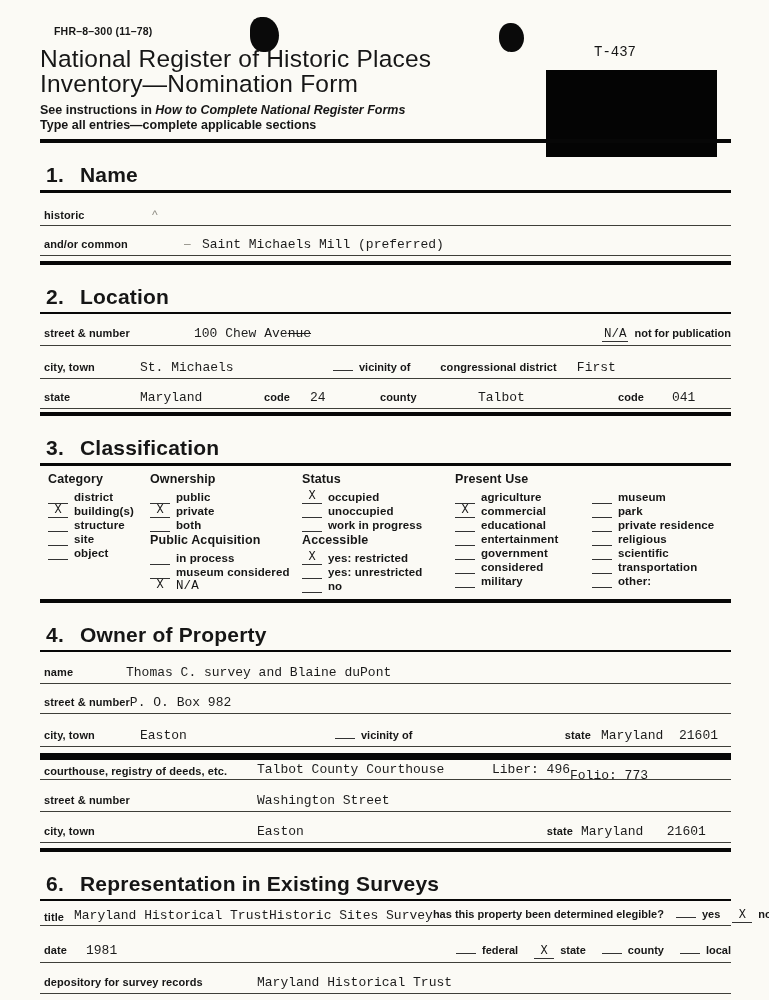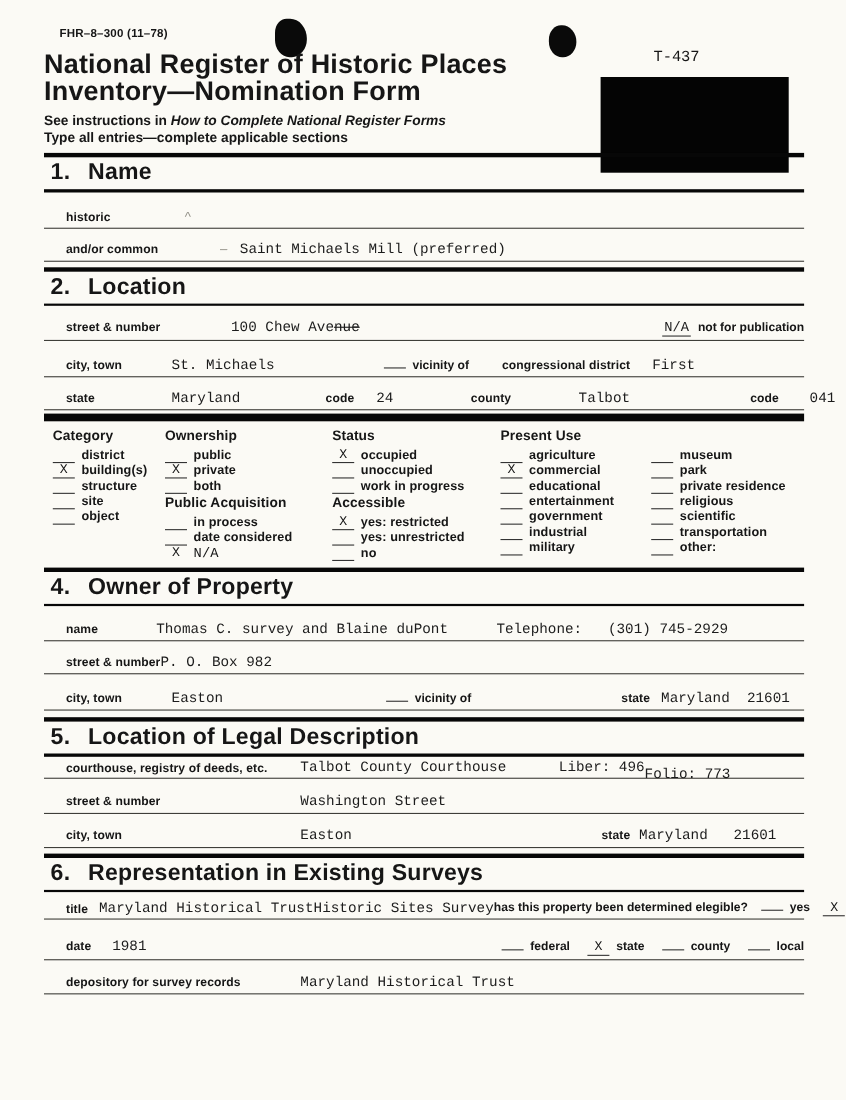--- a/index.html
+++ b/index.html
@@ -14,34 +14,34 @@
   
   .punch{position:absolute;background:#0a0a0a;border-radius:46% 54% 50% 50%;}
   .punch1{left:250px;top:17px;width:29px;height:35px;border-radius:40% 58% 52% 50%;}
   .punch2{left:499px;top:23px;width:25px;height:29px;}
   .redaction{position:absolute;left:546px;top:70px;width:171px;height:87px;background:#040404;}
   .ctrlnum{position:absolute;left:594px;top:44px;font-family:"Liberation Mono","DejaVu Sans Mono",monospace;font-size:14px;}
 
   
   .formno{margin:25px 0 0 14px;font-size:10.5px;font-weight:bold;letter-spacing:.2px;}
   .agency{margin-top:21px;font-size:15.5px;font-weight:bold;line-height:18px;letter-spacing:.1px;}
-  .doctitle{margin-top:9px;font-size:24.5px;font-weight:bold;line-height:25px;letter-spacing:.2px;}
+  .doctitle{margin-top:9px;font-size:24.5px;font-weight:normal;line-height:25px;letter-spacing:.2px;}
   .instr{margin-top:7px;font-size:12.5px;font-weight:bold;line-height:15px;}
   .instr i{font-style:italic;}
 
   
   .sechead{margin-top:0;}
   .bar-top{height:4px;background:#070707;}
   .bar-bot{height:2.5px;background:#070707;}
-  .stitle{font-size:21px;font-weight:bold;padding:2px 0 3px 6px;letter-spacing:.2px;line-height:24px;}
+  .stitle{font-size:21px;font-weight:bold;padding:20px 0 3px 6px;letter-spacing:.2px;line-height:24px;}
   .stitle .num{display:inline-block;width:34px;}
 
   
   .row{display:flex;align-items:baseline;border-bottom:1.5px solid #3e3e39;padding:0 0 3px 4px;position:relative;}
-  .lbl{font-size:11px;font-weight:bold;flex:none;letter-spacing:.1px;margin-left:16px;}
+  .lbl{font-size:11px;font-weight:bold;flex:none;letter-spacing:.1px;}
   .typed{font-family:"Liberation Mono","DejaVu Sans Mono",monospace;font-size:13px;color:#1c1c1c;white-space:pre;flex:none;}
   .typed.sm{font-size:12.5px;}
   .strike{text-decoration:line-through;}
   .pencil{color:#918f86;font-size:12px;flex:none;}
   .bk{display:inline-block;width:20px;border-bottom:1.5px solid #333;
       font-family:"Liberation Mono","DejaVu Sans Mono",monospace;font-size:12px;
       line-height:12px;height:13px;text-align:center;margin-right:6px;flex:none;vertical-align:baseline;}
   .bk.nb{border-bottom:none;}
   .olbl{font-size:11px;font-weight:bold;}
   .opt{display:inline-flex;align-items:baseline;flex:none;}
@@ -129,20 +129,21 @@
     <span class="lbl" style="width:46px">code</span>
     <span class="typed" style="width:70px">24</span>
     <span class="lbl" style="width:98px">county</span>
     <span class="typed" style="width:140px">Talbot</span>
     <span class="lbl" style="width:54px">code</span>
     <span class="typed">041</span>
   </div>
 
   <div class="sechead" style="margin-top:3px">
     <div class="bar-top"></div>
+    <div class="stitle"><span class="num">3.</span><span>Classification</span></div>
     <div class="bar-bot"></div>
   </div>
 
   <div class="cgrid">
     <div class="ccol" style="width:102px">
       <div class="cheader">Category</div>
       <div class="citem">
           <span class="bk"></span>
           <span class="cl">district</span>
         </div>
@@ -177,21 +178,21 @@
           <span class="bk"></span>
           <span class="cl">both</span>
         </div>
       <div class="cheader">Public Acquisition</div>
       <div class="citem">
           <span class="bk"></span>
           <span class="cl">in process</span>
         </div>
       <div class="citem">
           <span class="bk"></span>
-          <span class="cl">date considered</span>
+          <span class="cl">museum considered</span>
         </div>
       <div class="citem">
           <span class="bk nb">X</span>
           <span class="cl mono-lbl">N/A</span>
         </div>
     </div>
     <div class="ccol" style="width:153px">
       <div class="cheader">Status</div>
       <div class="citem">
           <span class="bk">X</span>
@@ -236,21 +237,21 @@
       <div class="citem">
           <span class="bk"></span>
           <span class="cl">entertainment</span>
         </div>
       <div class="citem">
           <span class="bk"></span>
           <span class="cl">government</span>
         </div>
       <div class="citem">
           <span class="bk"></span>
-          <span class="cl">industrial</span>
+          <span class="cl">considered</span>
         </div>
       <div class="citem">
           <span class="bk"></span>
           <span class="cl">military</span>
         </div>
     </div>
     <div class="ccol" style="flex:1">
       <div class="cheader empty"></div>
       <div class="citem">
           <span class="bk"></span>
@@ -285,40 +286,38 @@
 
   <div class="sechead" style="margin-top:6px">
     <div class="bar-top"></div>
     <div class="stitle"><span class="num">4.</span><span>Owner of Property</span></div>
     <div class="bar-bot"></div>
   </div>
 
   <div class="row" style="margin-top:13px">
     <span class="lbl" style="width:82px">name</span>
     <span class="typed">Thomas C. survey and Blaine duPont</span>
-    <span class="typed" style="margin-left:44px">Telephone:   (301) 745-2929</span>
   </div>
   <div class="row" style="margin-top:11px">
     <span class="lbl" style="min-width:82px">street &amp; number</span>
     <span class="typed">P. O. Box 982</span>
   </div>
   <div class="row" style="margin-top:11px">
     <span class="lbl" style="width:96px">city, town</span>
     <span class="typed" style="width:195px">Easton</span>
     <span class="opt">
       <span class="bk"></span>
       <span class="olbl">vicinity of</span>
     </span>
     <span class="lbl mlauto" style="margin-right:10px">state</span>
     <span class="typed" style="width:130px">Maryland  21601</span>
   </div>
 
   <div class="sechead" style="margin-top:6px">
     <div class="bar-top"></div>
-    <div class="stitle"><span class="num">5.</span><span>Location of Legal Description</span></div>
     <div class="bar-bot"></div>
   </div>
 
   <div class="row" style="margin-top:2px;align-items:flex-end;padding-bottom:2px">
     <span class="lbl" style="width:213px">courthouse, registry of deeds, etc.</span>
     <span class="typed" style="width:235px">Talbot County Courthouse</span>
     <span class="twolines">
       <span class="typed">Liber: 496</span>
       <span class="typed lf2">Folio: 773</span>
     </span>

